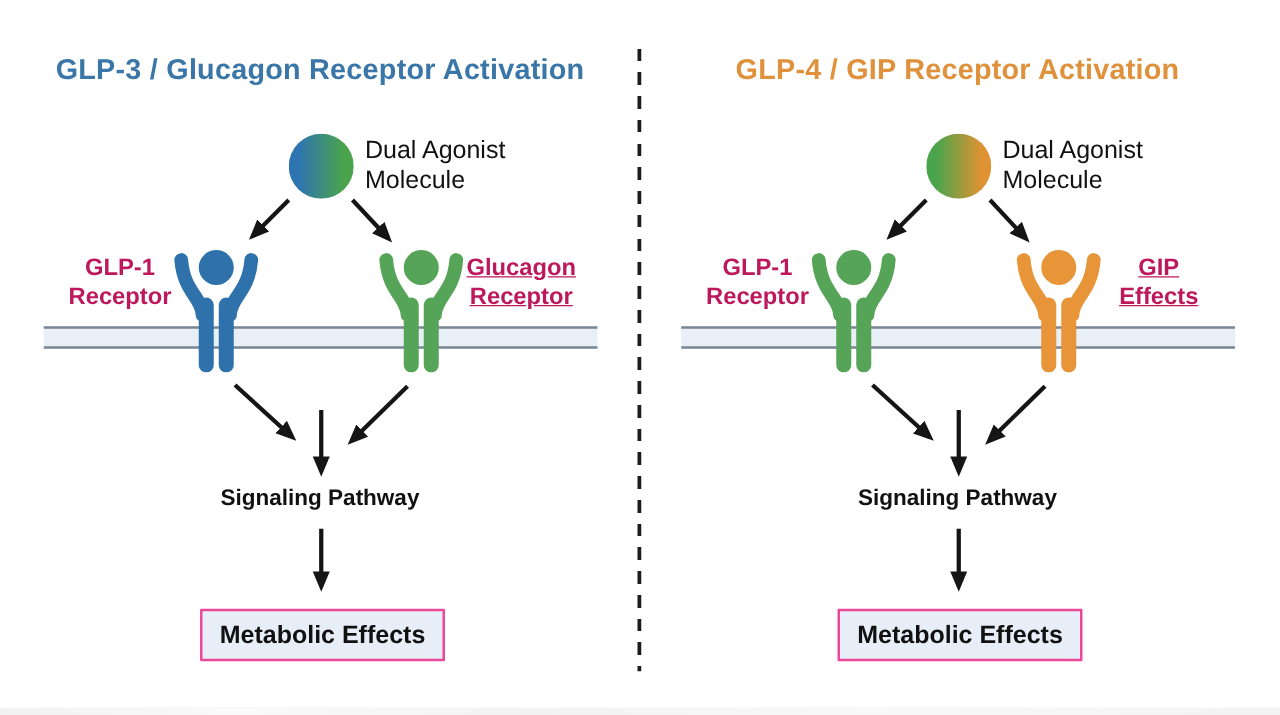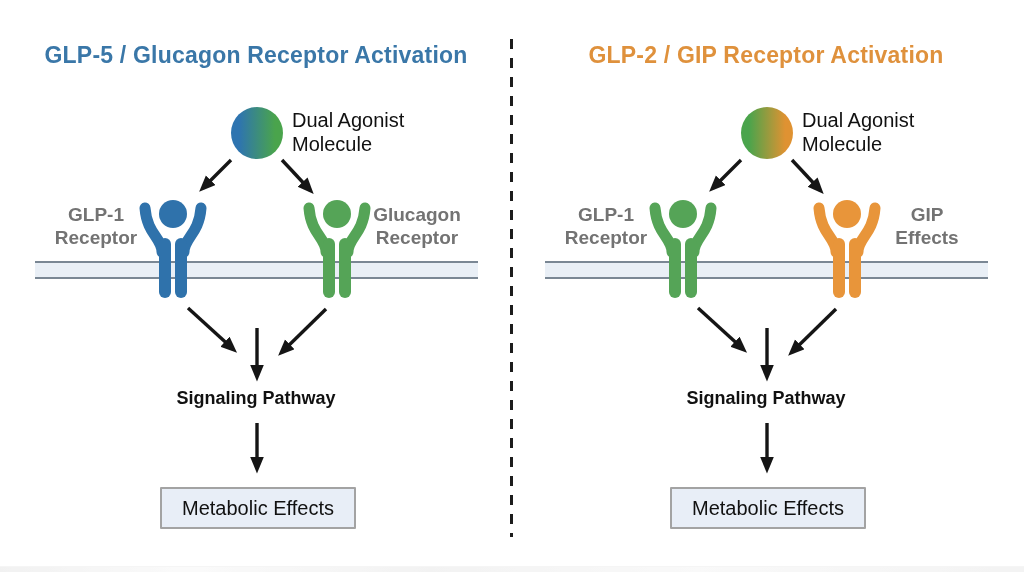--- a/index.html
+++ b/index.html
@@ -17,59 +17,59 @@
   .molecule{position:absolute;left:231px;top:107px;}
   .molecule-label{
     position:absolute;left:292px;top:108px;font-size:20px;font-weight:400;
     line-height:24px;white-space:pre-line;color:#111;
   }
   .receptor{position:absolute;top:198px;}
   .receptor-1{left:128px;}
   .receptor-2{left:292px;}
   .receptor-label{
     position:absolute;top:203px;width:160px;text-align:center;
-    font-size:19px;font-weight:600;line-height:23px;white-space:pre-line;color:#737373;
+    font-size:19px;font-weight:600;line-height:23px;white-space:pre-line;color:#be185d;
   }
   .receptor-label-1{left:16px;}
-  .receptor-label-2{left:337px;}
+  .receptor-label-2{left:337px;text-decoration:underline;}
   .membrane{
     position:absolute;left:35px;top:261px;width:443px;height:14px;
     background:#e9eff6;border-top:2px solid #7a8794;border-bottom:2px solid #7a8794;
     z-index:1;
   }
   .receptor,.arrows{z-index:2;}
   .arrows{position:absolute;left:0;top:0;pointer-events:none;}
   .signaling-label{
     position:absolute;left:0;top:388px;width:512px;text-align:center;
     font-size:18px;font-weight:600;color:#111;
   }
   .effects-box{
     position:absolute;left:160px;top:487px;width:196px;height:42px;
-    background:#e8eef7;border:2px solid #a3a3a3;border-radius:1px;
+    background:#e8eef7;border:2px solid #ec4899;border-radius:1px;
     display:flex;align-items:center;justify-content:center;
-    font-size:20px;font-weight:400;color:#111;box-sizing:border-box;
+    font-size:20px;font-weight:700;color:#111;box-sizing:border-box;
   }
   .divider{
     position:absolute;left:510px;top:39px;width:3px;height:498px;
     background:repeating-linear-gradient(to bottom,#1c1c1c 0 10px,transparent 10px 19px);
     z-index:3;
   }
   .bottom-artifact{
     position:absolute;left:0;bottom:0;width:1024px;height:5px;opacity:.55;
     background:linear-gradient(90deg,#e7e7e7 0%,#f7f7f7 18%,#e9e9e9 42%,#f5f5f5 68%,#eaeaea 100%);
     border-top:1px solid #ededed;
   }
 </style>
 </head>
 <body>
 
 <div class="stage">
 
   <div class="panel panel-left">
-    <div class="title" style="color: rgb(58, 119, 168);">GLP-5 / Glucagon Receptor Activation</div>
+    <div class="title" style="color: rgb(58, 119, 168);">GLP-3 / Glucagon Receptor Activation</div>
 
     <svg class="molecule" width="52" height="52" viewBox="0 0 52 52">
       <defs>
         <linearGradient id="grad-0" x1="0" y1="0" x2="1" y2="0">
           <stop offset="0.15" stop-color="#2e74b0"></stop>
           <stop offset="0.85" stop-color="#4aa44c"></stop>
         </linearGradient>
       </defs>
       <circle cx="26" cy="26" r="26" fill="url(#grad-0)"></circle>
     </svg>
@@ -119,21 +119,21 @@
       </g>
     </svg>
 
     <div class="signaling-label">Signaling Pathway</div>
     <div class="effects-box">
       <span>Metabolic Effects</span>
     </div>
   </div>
 
   <div class="panel panel-right">
-    <div class="title" style="color: rgb(223, 145, 60);">GLP-2 / GIP Receptor Activation</div>
+    <div class="title" style="color: rgb(223, 145, 60);">GLP-4 / GIP Receptor Activation</div>
 
     <svg class="molecule" width="52" height="52" viewBox="0 0 52 52">
       <defs>
         <linearGradient id="grad-1" x1="0" y1="0" x2="1" y2="0">
           <stop offset="0.15" stop-color="#4aa44c"></stop>
           <stop offset="0.85" stop-color="#df9232"></stop>
         </linearGradient>
       </defs>
       <circle cx="26" cy="26" r="26" fill="url(#grad-1)"></circle>
     </svg>

